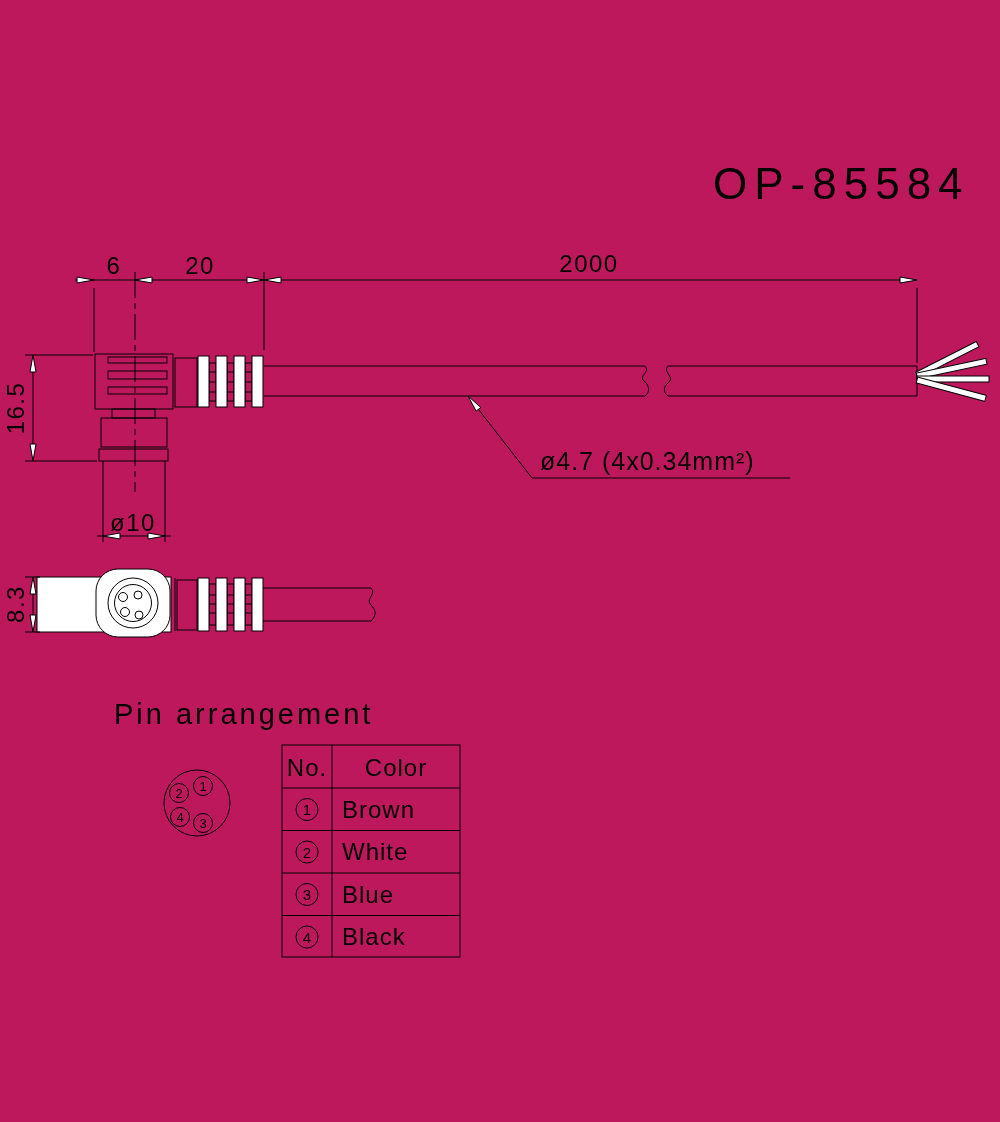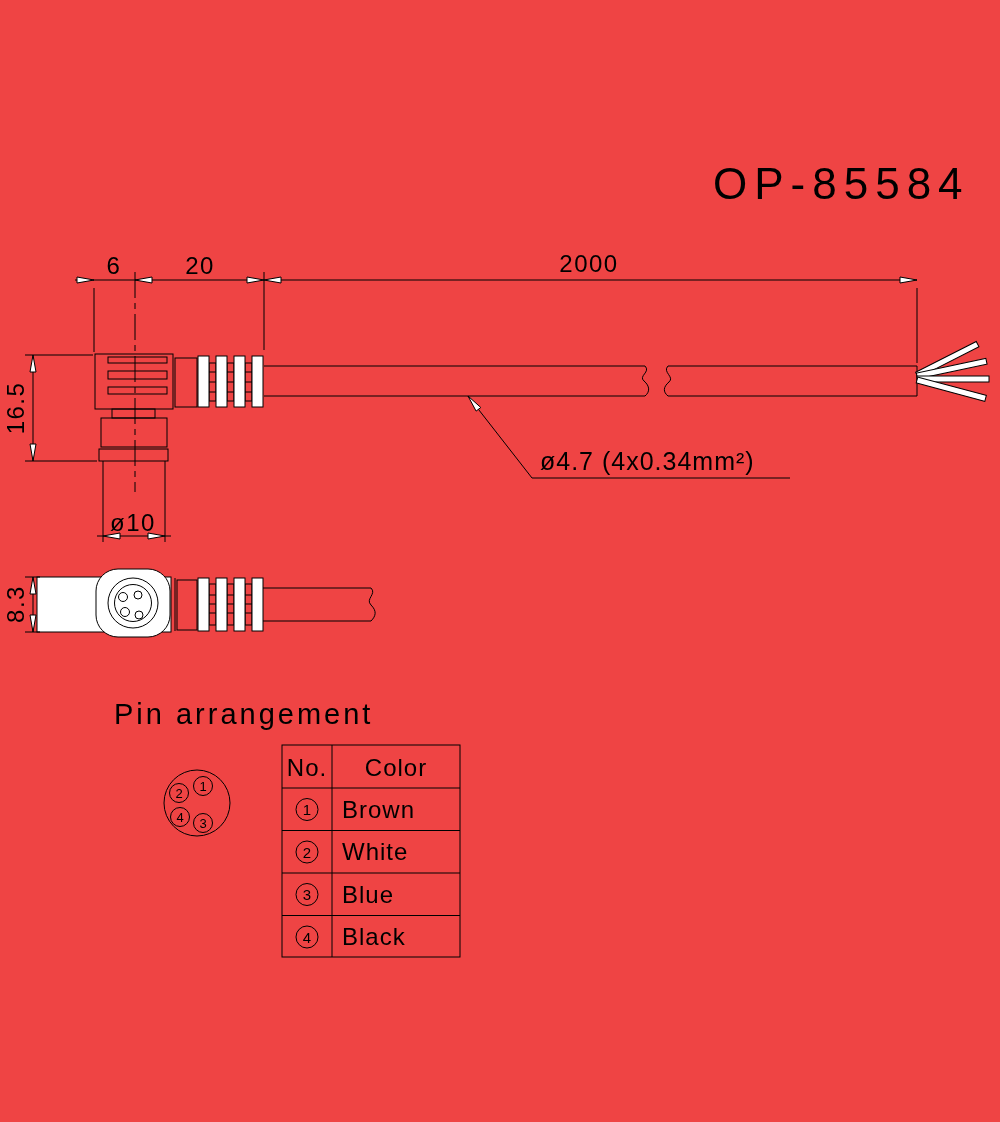--- a/index.html
+++ b/index.html
@@ -1,16 +1,16 @@
 <!DOCTYPE html>
 <html><head>
 <meta charset="utf-8">
 <style>
   html,body{margin:0;padding:0;background:#ffffff;}
-  #canvas{position:relative;width:1000px;height:1122px;background:#ef4444;overflow:hidden;}
+  #canvas{position:relative;width:1000px;height:1122px;background:#be185d;overflow:hidden;}
   svg text{font-family:"Liberation Sans", sans-serif;fill:#000;}
   .ln{stroke:#000;stroke-width:1;fill:none;}
   .wf{stroke:#000;stroke-width:1;fill:#ffffff;}
   .cl{stroke:#000;stroke-width:1;fill:none;stroke-dasharray:26 5 6 5;}
   .title{font-size:44px;letter-spacing:7px;}
   .dim{font-size:24px;letter-spacing:1.5px;}
   .spec{font-size:25px;letter-spacing:1px;}
   .heading{font-size:29px;letter-spacing:3px;}
   .cell{font-size:24px;letter-spacing:1px;}
   .pnum{font-size:13px;}

